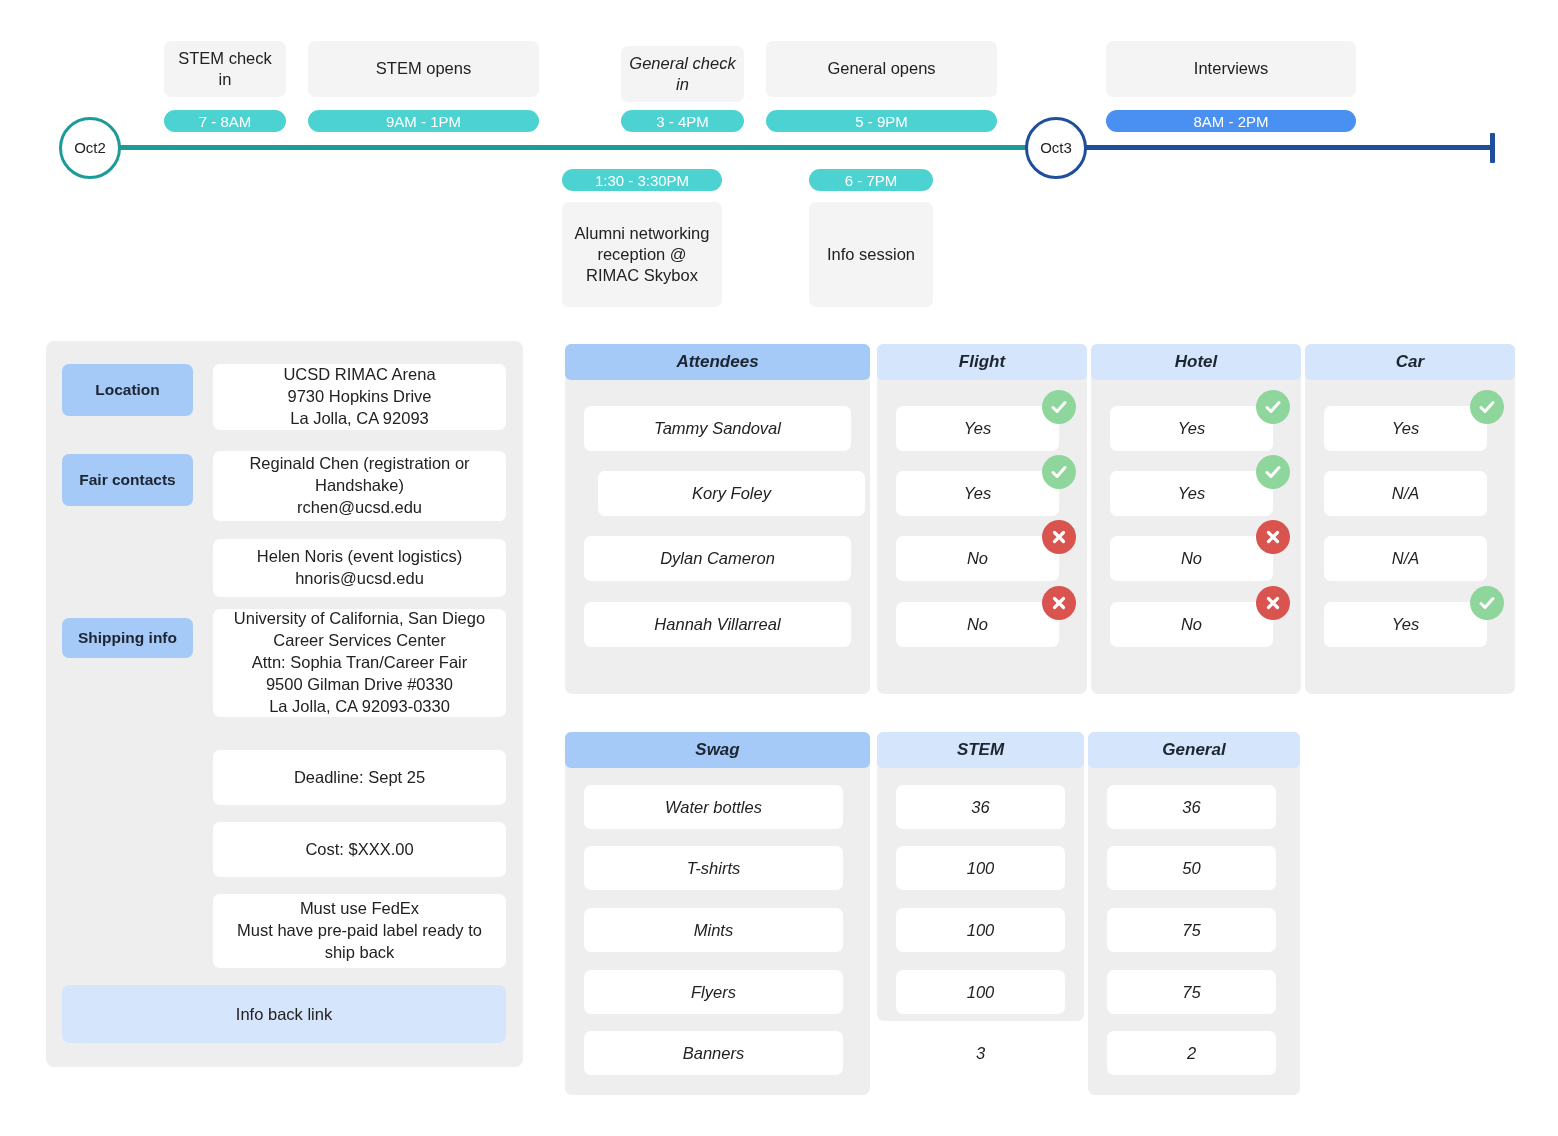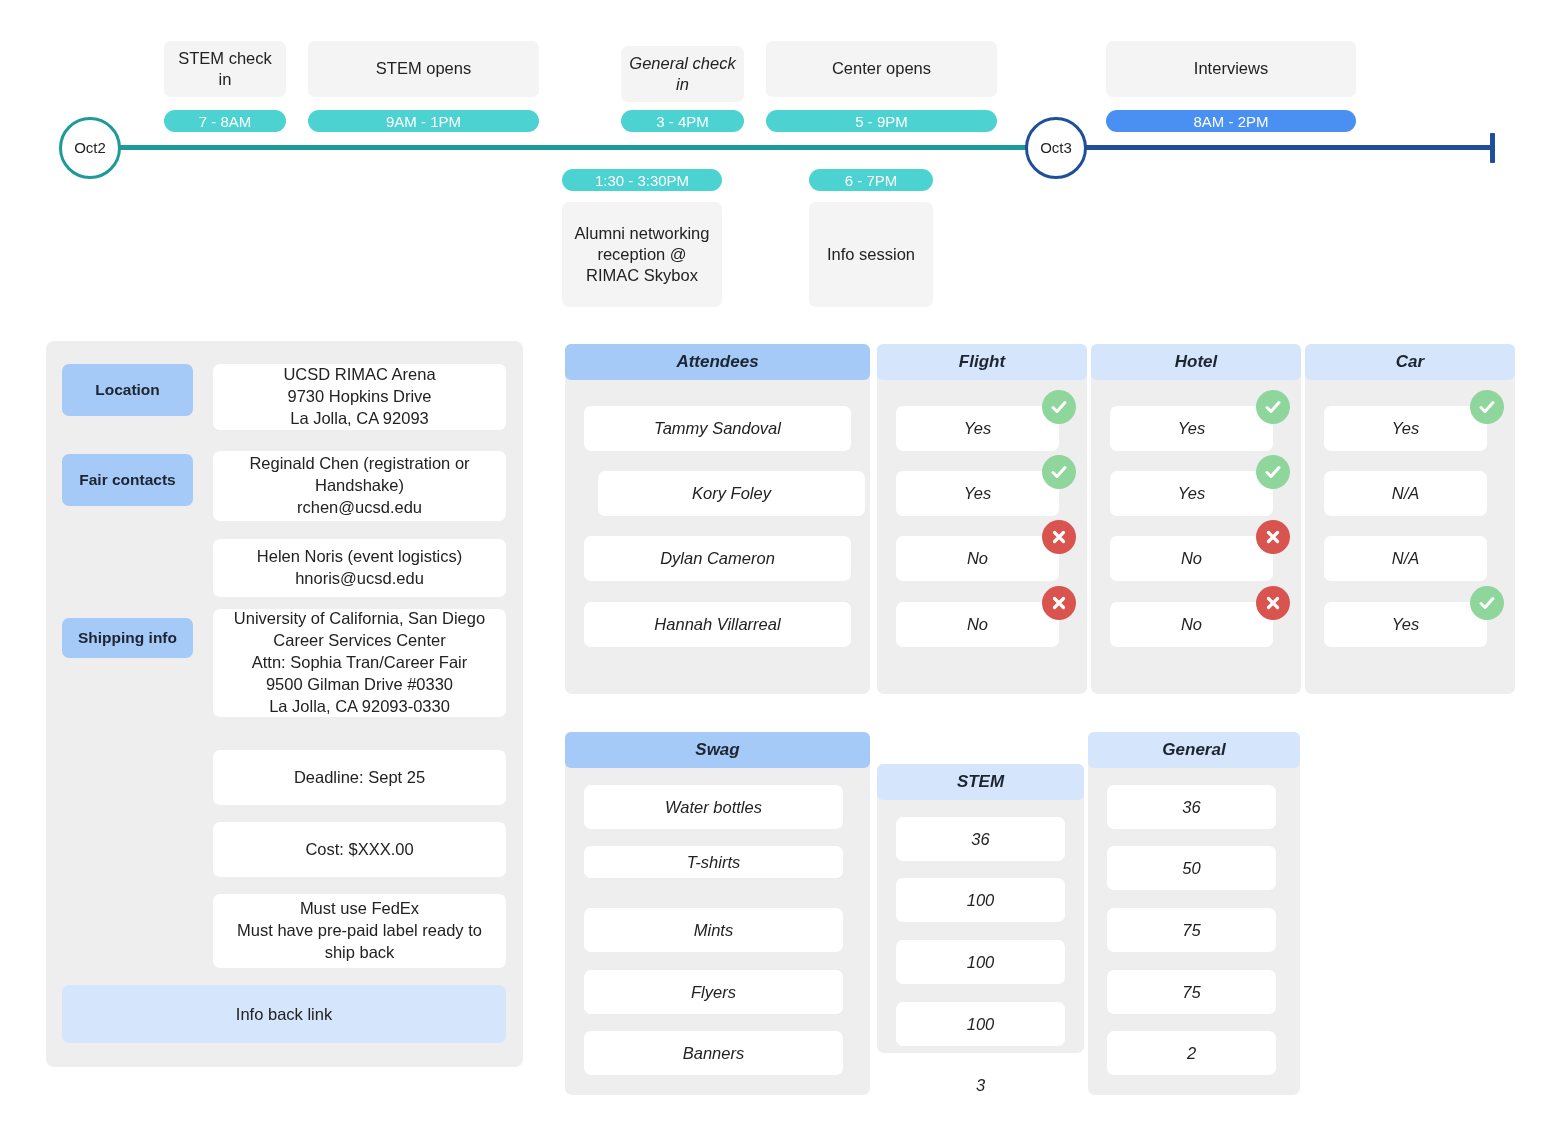--- a/index.html
+++ b/index.html
@@ -177,21 +177,21 @@
 check in</div>
     <div class="tl-chip teal" style="left:164px; top:110px; width:122px;">7 - 8AM</div>
 
     <div class="tl-card" style="left:308px; top:41px; width:231px; height:56px;">STEM opens</div>
     <div class="tl-chip teal" style="left:308px; top:110px; width:231px;">9AM - 1PM</div>
 
     <div class="tl-card" style="left:621px; top:46px; width:123px; height:56px;font-style:italic;">General
 check in</div>
     <div class="tl-chip teal" style="left:621px; top:110px; width:123px;">3 - 4PM</div>
 
-    <div class="tl-card" style="left:766px; top:41px; width:231px; height:56px;">Center opens</div>
+    <div class="tl-card" style="left:766px; top:41px; width:231px; height:56px;">General opens</div>
     <div class="tl-chip teal" style="left:766px; top:110px; width:231px;">5 - 9PM</div>
 
     <div class="tl-card" style="left:1106px; top:41px; width:250px; height:56px;">Interviews</div>
     <div class="tl-chip blue" style="left:1106px; top:110px; width:250px;">8AM - 2PM</div>
 
     <div class="tl-chip teal" style="left:562px; top:169px; width:160px;">1:30 - 3:30PM</div>
     <div class="tl-card" style="left:562px; top:202px; width:160px; height:105px;">Alumni
 networking
 reception @
 RIMAC Skybox</div>
@@ -313,27 +313,27 @@
           </svg>
       </div>
     </div>
   </div>
 
   <div class="tbl" style="left:565px; top:732px; width:735px; height:363px;">
 
     <div class="col" style="left:0px; width:305px; height:363px;">
       <div class="col-head primary" style="width:305px;">Swag</div>
       <div class="cell" style="left:19px; top:53px; width:259px; height:44px;">Water bottles</div>
-      <div class="cell" style="left:19px; top:114px; width:259px; height:32px;">T-shirts</div>
+      <div class="cell" style="left:19px; top:114px; width:259px; height:44px;">T-shirts</div>
       <div class="cell" style="left:19px; top:176px; width:259px; height:44px;">Mints</div>
       <div class="cell" style="left:19px; top:238px; width:259px; height:44px;">Flyers</div>
       <div class="cell" style="left:19px; top:299px; width:259px; height:44px;">Banners</div>
     </div>
 
-    <div class="col" style="left:312px; width:207px; height:289px;margin-top:32px;">
+    <div class="col" style="left:312px; width:207px; height:289px;">
       <div class="col-head secondary" style="width:207px;">STEM</div>
       <div class="cell" style="left:19px; top:53px; width:169px; height:44px;">36</div>
       <div class="cell" style="left:19px; top:114px; width:169px; height:44px;">100</div>
       <div class="cell" style="left:19px; top:176px; width:169px; height:44px;">100</div>
       <div class="cell" style="left:19px; top:238px; width:169px; height:44px;">100</div>
       <div class="cell" style="left:19px; top:299px; width:169px; height:44px;">3</div>
     </div>
 
     <div class="col" style="left:523px; width:212px; height:363px;">
       <div class="col-head secondary" style="width:212px;">General</div>

